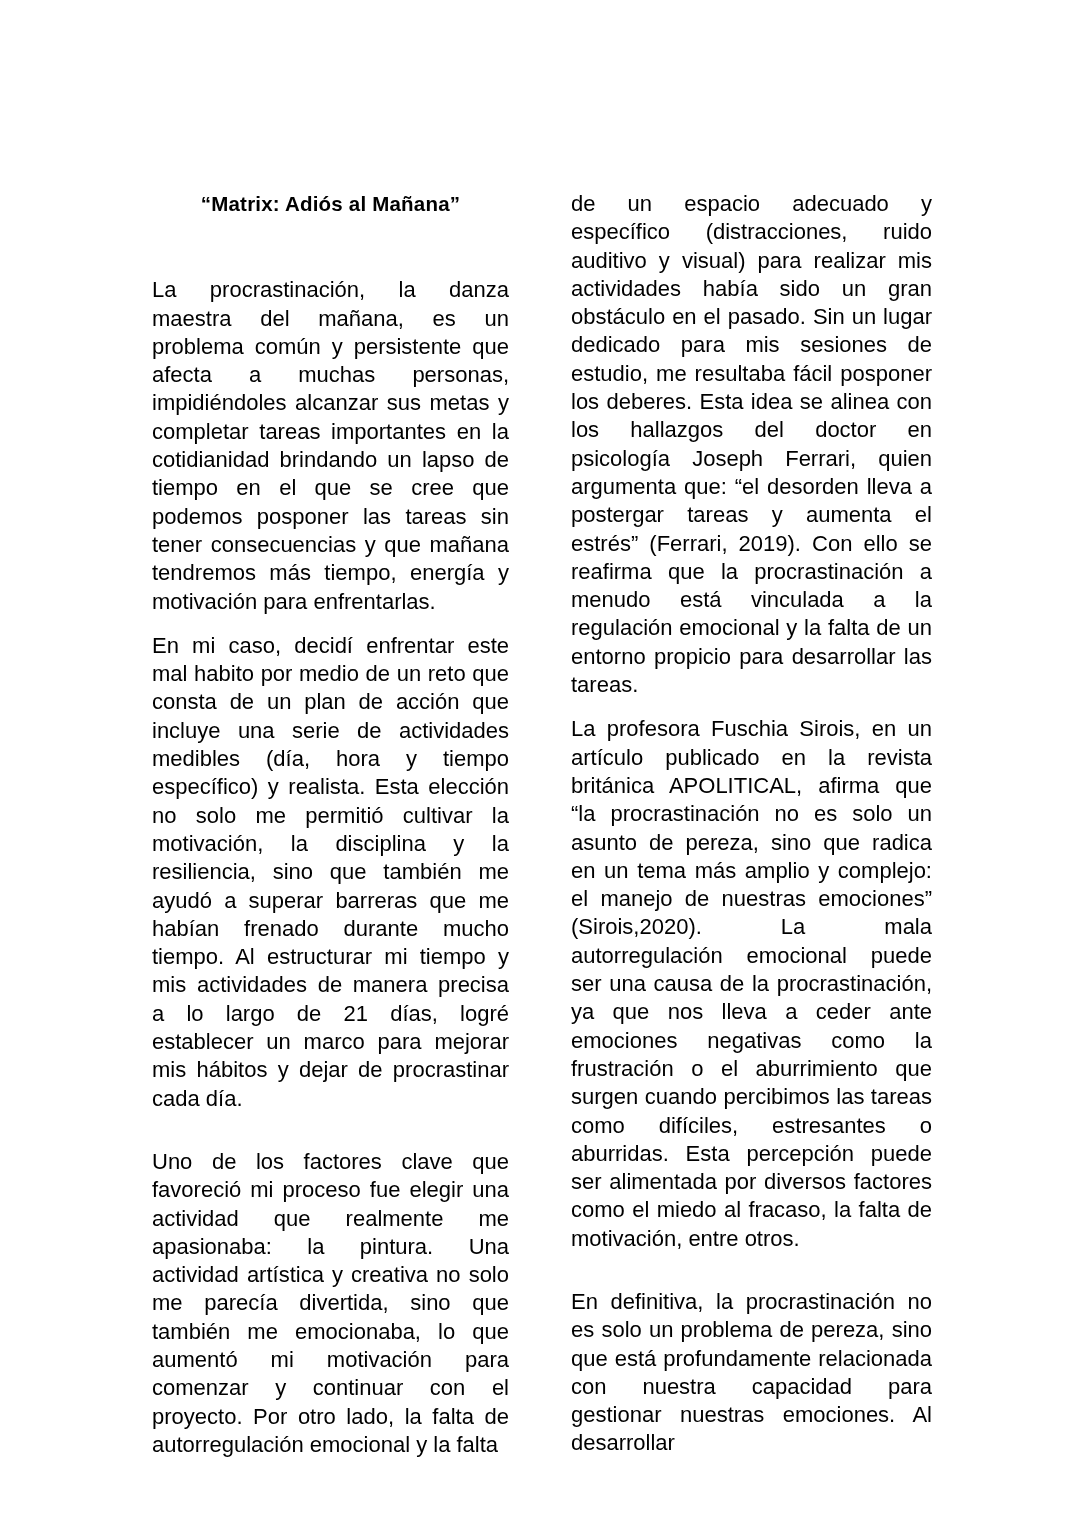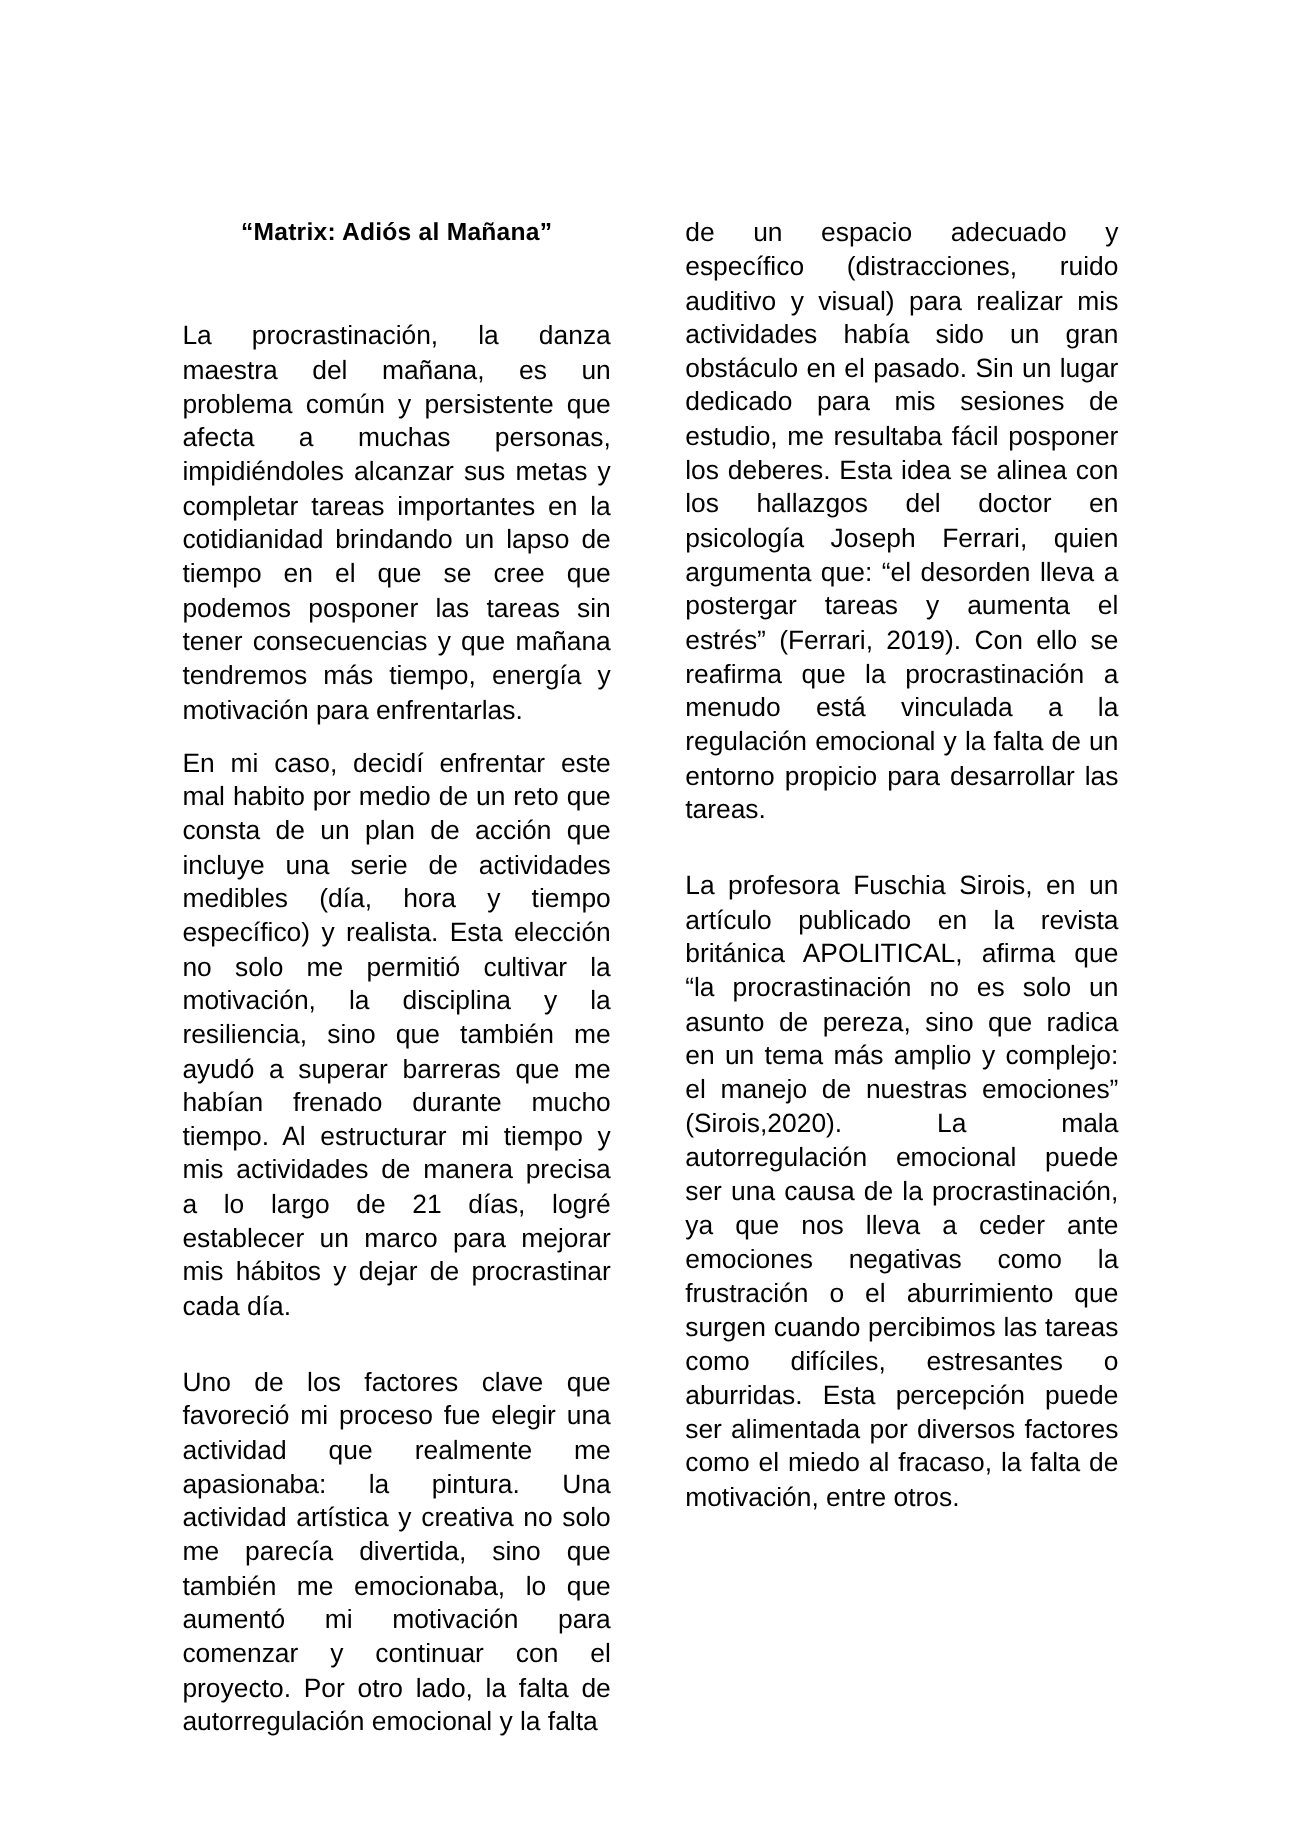--- a/index.html
+++ b/index.html
@@ -17,21 +17,21 @@
     overflow: hidden;
   }
   .page {
     position: absolute;
     inset: 0;
     background: #ffffff;
   }
   .columns {
     position: absolute;
     left: 152px;
-    top: 180px;
+    top: 190px;
     width: 780px;
     display: flex;
     gap: 62px;
   }
   .column {
     display: block;
   }
   .column-left  { width: 357px; }
   .column-right { width: 361px; }
   .doc-title {
@@ -61,16 +61,17 @@
     <div class="column column-left">
       <h1 class="doc-title">“Matrix: Adiós al Mañana”</h1>
       <p class="body-par">La procrastinación, la danza maestra del mañana, es un problema común y persistente que afecta a muchas personas, impidiéndoles alcanzar sus metas y completar tareas importantes en la cotidianidad brindando un lapso de tiempo en el que se cree que podemos posponer las tareas sin tener consecuencias y que mañana tendremos más tiempo, energía y motivación para enfrentarlas.</p>
       <p class="body-par">En mi caso, decidí enfrentar este mal habito por medio de un reto que consta de un plan de acción que incluye una serie de actividades medibles (día, hora y tiempo específico) y realista. Esta elección no solo me permitió cultivar la motivación, la disciplina y la resiliencia, sino que también me ayudó a superar barreras que me habían frenado durante mucho tiempo. Al estructurar mi tiempo y mis actividades de manera precisa a lo largo de 21 días, logré establecer un marco para mejorar mis hábitos y dejar de procrastinar cada día.</p>
       <p class="body-par">Uno de los factores clave que favoreció mi proceso fue elegir una actividad que realmente me apasionaba: la pintura. Una actividad artística y creativa no solo me parecía divertida, sino que también me emocionaba, lo que aumentó mi motivación para comenzar y continuar con el proyecto. Por otro lado, la falta de autorregulación emocional y la falta</p>
     </div>
 
     <div class="column column-right">
       <p class="body-par">de un espacio adecuado y específico (distracciones, ruido auditivo y visual) para realizar mis actividades había sido un gran obstáculo en el pasado. Sin un lugar dedicado para mis sesiones de estudio, me resultaba fácil posponer los deberes. Esta idea se alinea con los hallazgos del doctor en psicología Joseph Ferrari, quien argumenta que: “el desorden lleva a postergar tareas y aumenta el estrés” (Ferrari, 2019). Con ello se reafirma que la procrastinación a menudo está vinculada a la regulación emocional y la falta de un entorno propicio para desarrollar las tareas.</p>
       <p class="body-par">La profesora Fuschia Sirois, en un artículo publicado en la revista británica APOLITICAL, afirma que “la procrastinación no es solo un asunto de pereza, sino que radica en un tema más amplio y complejo: el manejo de nuestras emociones” (Sirois,2020). La mala autorregulación emocional puede ser una causa de la procrastinación, ya que nos lleva a ceder ante emociones negativas como la frustración o el aburrimiento que surgen cuando percibimos las tareas como difíciles, estresantes o aburridas. Esta percepción puede ser alimentada por diversos factores como el miedo al fracaso, la falta de motivación, entre otros.</p>
+      <p class="body-par">En definitiva, la procrastinación no es solo un problema de pereza, sino que está profundamente relacionada con nuestra capacidad para gestionar nuestras emociones. Al desarrollar</p>
     </div>
 
   </div>
 </div>
 
 </body></html>

